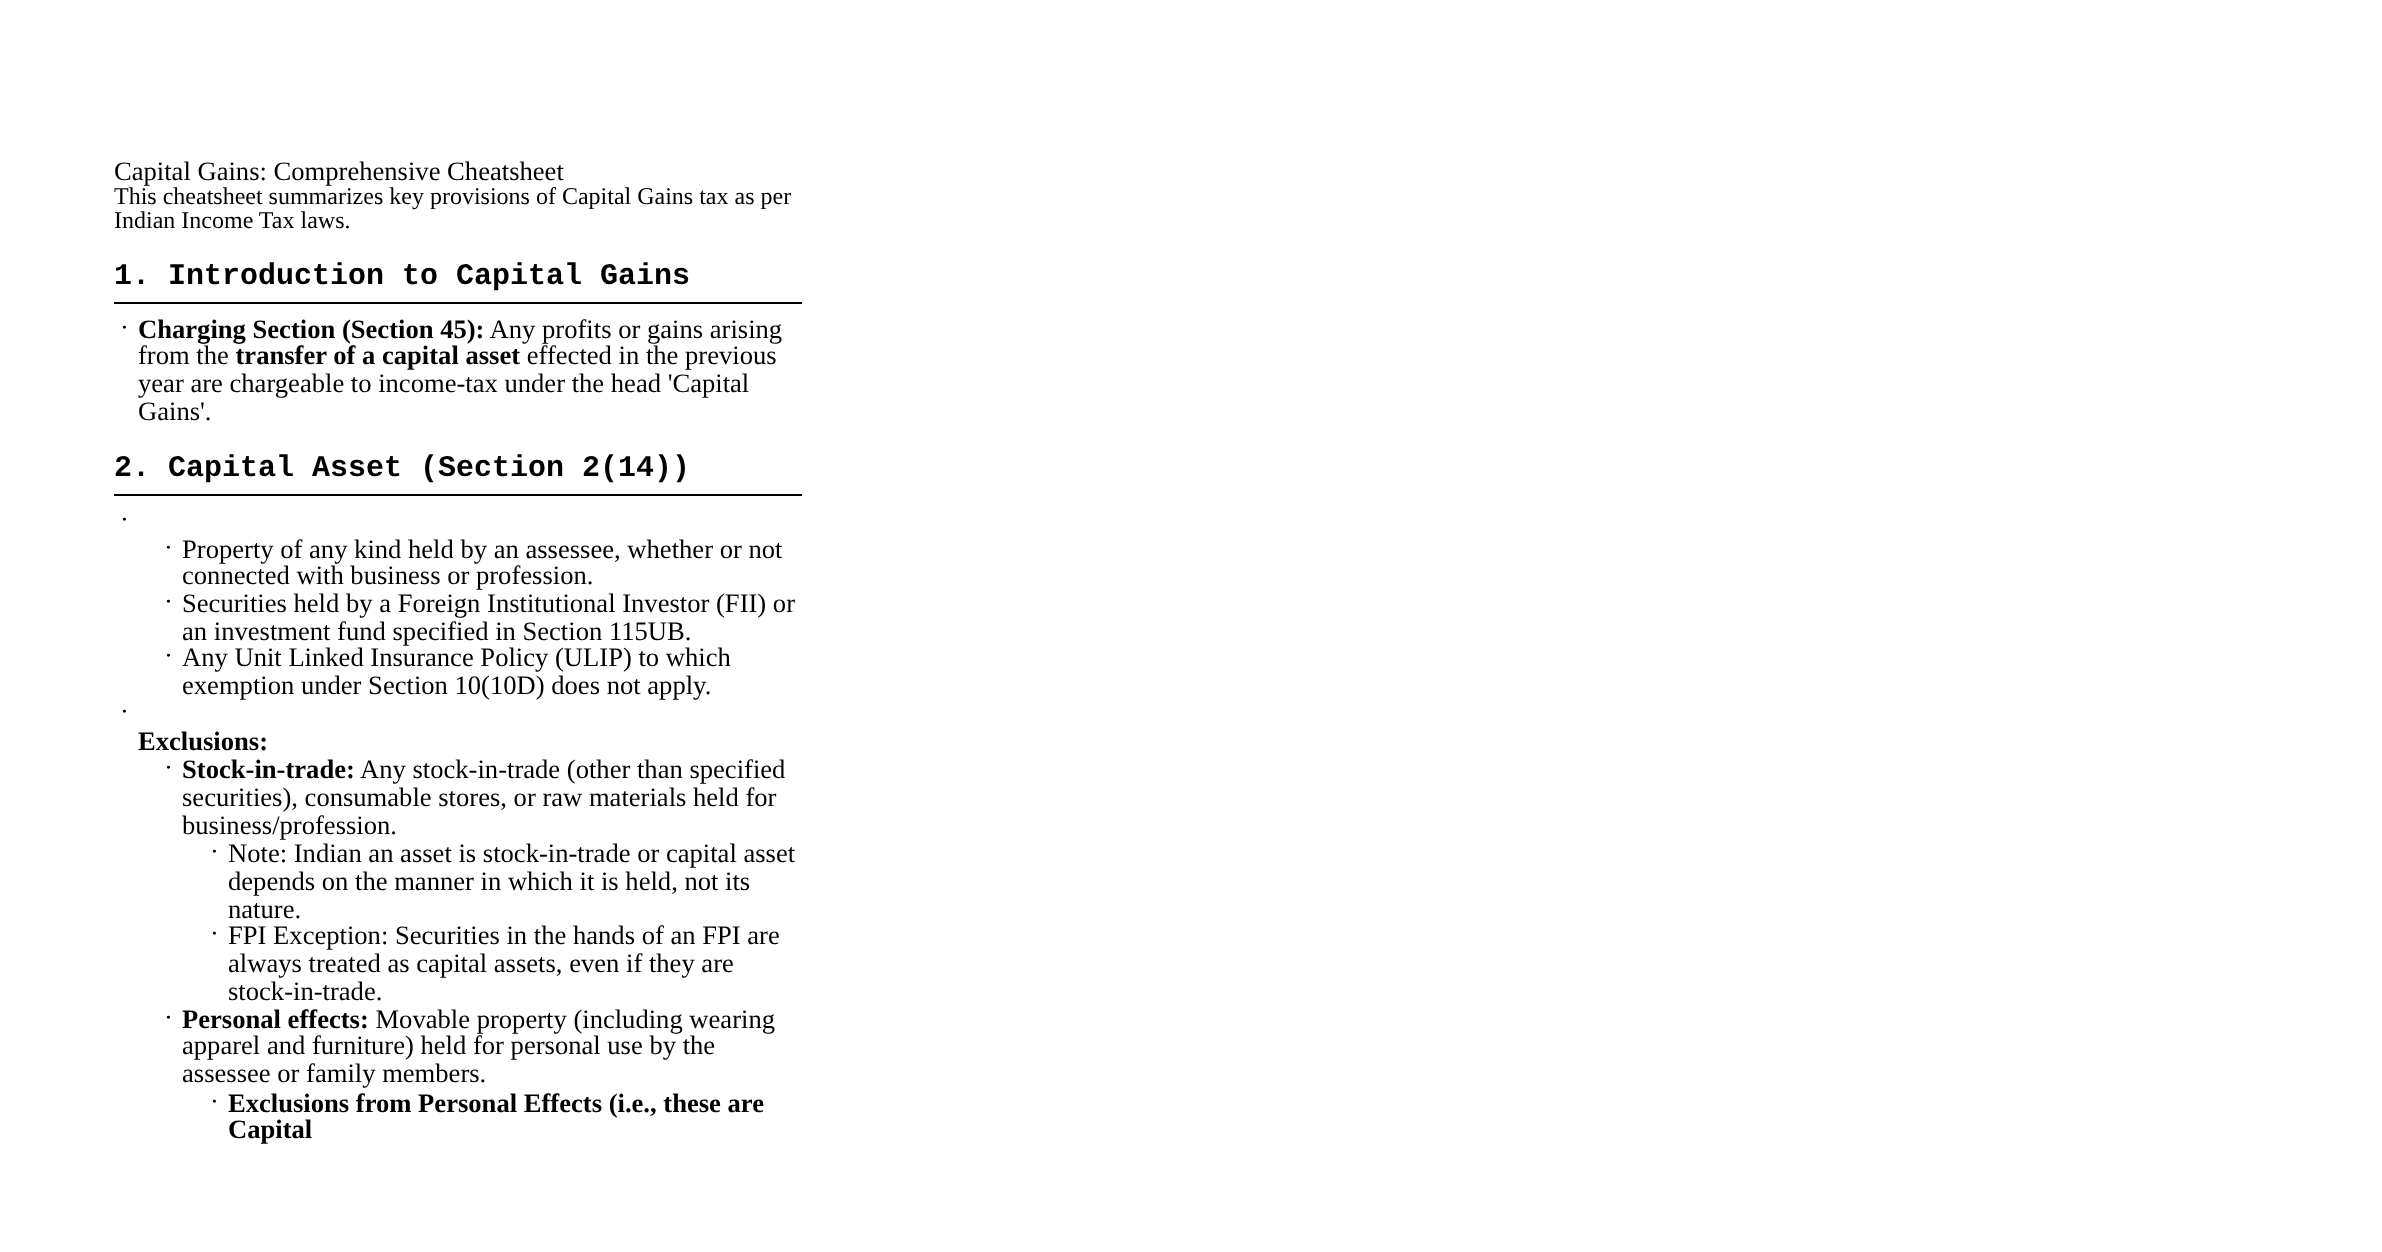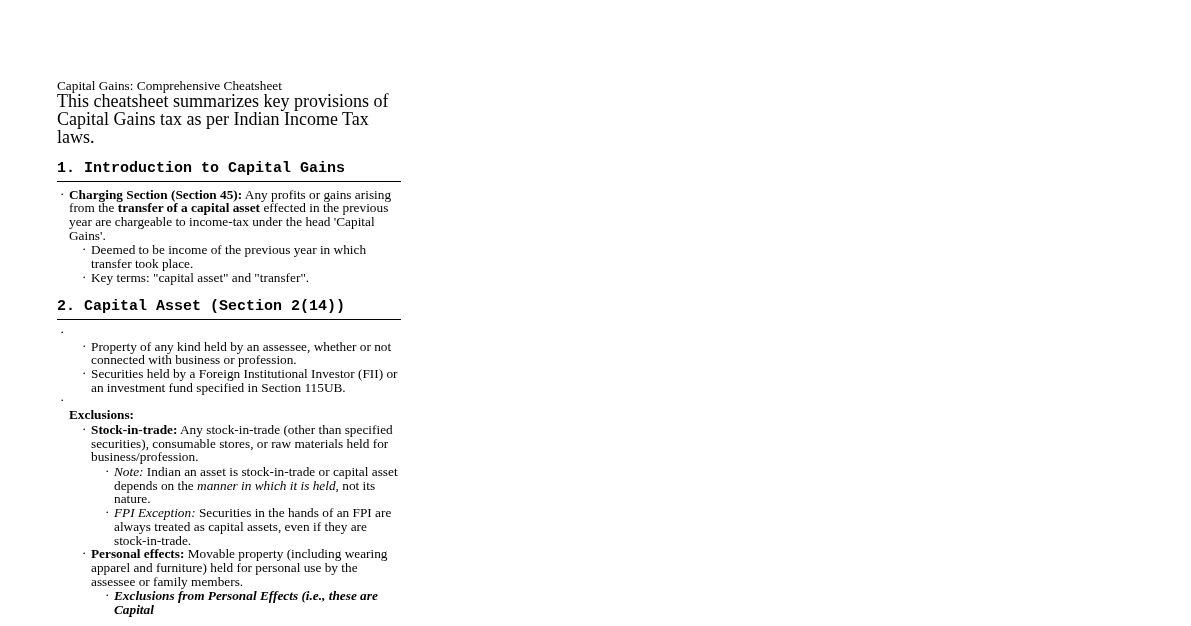--- a/index.html
+++ b/index.html
@@ -27,21 +27,21 @@
     top: 79px;
     width: 344px;
   }
   .doc-title {
     font-size: 13.3px;
     line-height: 1.0;
     margin: 0 0 0 0;
     font-weight: normal;
   }
   .doc-intro {
-    font-size: 18px;
+    font-size: 12px;
     line-height: 1.0;
     margin: 0;
     padding-top: 0px;
   }
   .section {
     margin-top: 0;
   }
   .section-heading {
     font-size: 15px;
     font-weight: bold;
@@ -106,21 +106,21 @@
     margin-bottom: 0px;
   }
   ul.lvl3 > li::before {
     content: "\00B7";
     position: absolute;
     left: 2px;
     top: -1px;
     font-size: 13.3px;
   }
   .bold { font-weight: bold; }
-  .ital { font-style: italic; }
+  .ital { }
   .bullet-gap {
     min-height: 13px;
   }
   .def-line {
     display: block;
     padding-top: 1px;
   }
 </style>
 </head>
 <body>
@@ -130,38 +130,35 @@
 
     <div class="doc-title">Capital Gains: Comprehensive Cheatsheet</div>
     <div class="doc-intro">This cheatsheet summarizes key provisions of Capital Gains tax as per Indian Income Tax laws.</div>
 
     <div class="section">
       <div class="section-heading">1. Introduction to Capital Gains</div>
       <hr class="rule">
       <ul class="lvl1">
         <li>
           <span class="bold">Charging Section (Section 45):</span><span> Any profits or gains arising from the </span><span class="bold">transfer of a capital asset</span><span> effected in the previous year are chargeable to income-tax under the head 'Capital Gains'.</span>
-          <ul class="lvl2">
-            <li><span>Deemed to be income of the previous year in which transfer took place.</span></li>
-            <li><span>Key terms: "capital asset" and "transfer".</span></li>
-          </ul>
         </li>
       </ul>
     </div>
 
     <div class="section">
       <div class="section-heading">2. Capital Asset (Section 2(14))</div>
       <hr class="rule">
       <ul class="lvl1">
 
         <li>
           <div class="bullet-gap"></div>
           <ul class="lvl2">
             <li><span>Property of any kind held by an assessee, whether or not connected with business or profession.</span></li>
             <li><span>Securities held by a Foreign Institutional Investor (FII) or an investment fund specified in Section 115UB.</span></li>
+            <li><span>Any Unit Linked Insurance Policy (ULIP) to which exemption under Section 10(10D) does not apply.</span></li>
           </ul>
         </li>
 
         <li>
           <div class="bullet-gap"></div>
           <span class="def-line"><span class="bold">Exclusions:</span><span></span></span>
           <ul class="lvl2">
 
             <li>
               <span class="bold">Stock-in-trade:</span><span> Any stock-in-trade (other than specified securities), consumable stores, or raw materials held for business/profession.</span>

